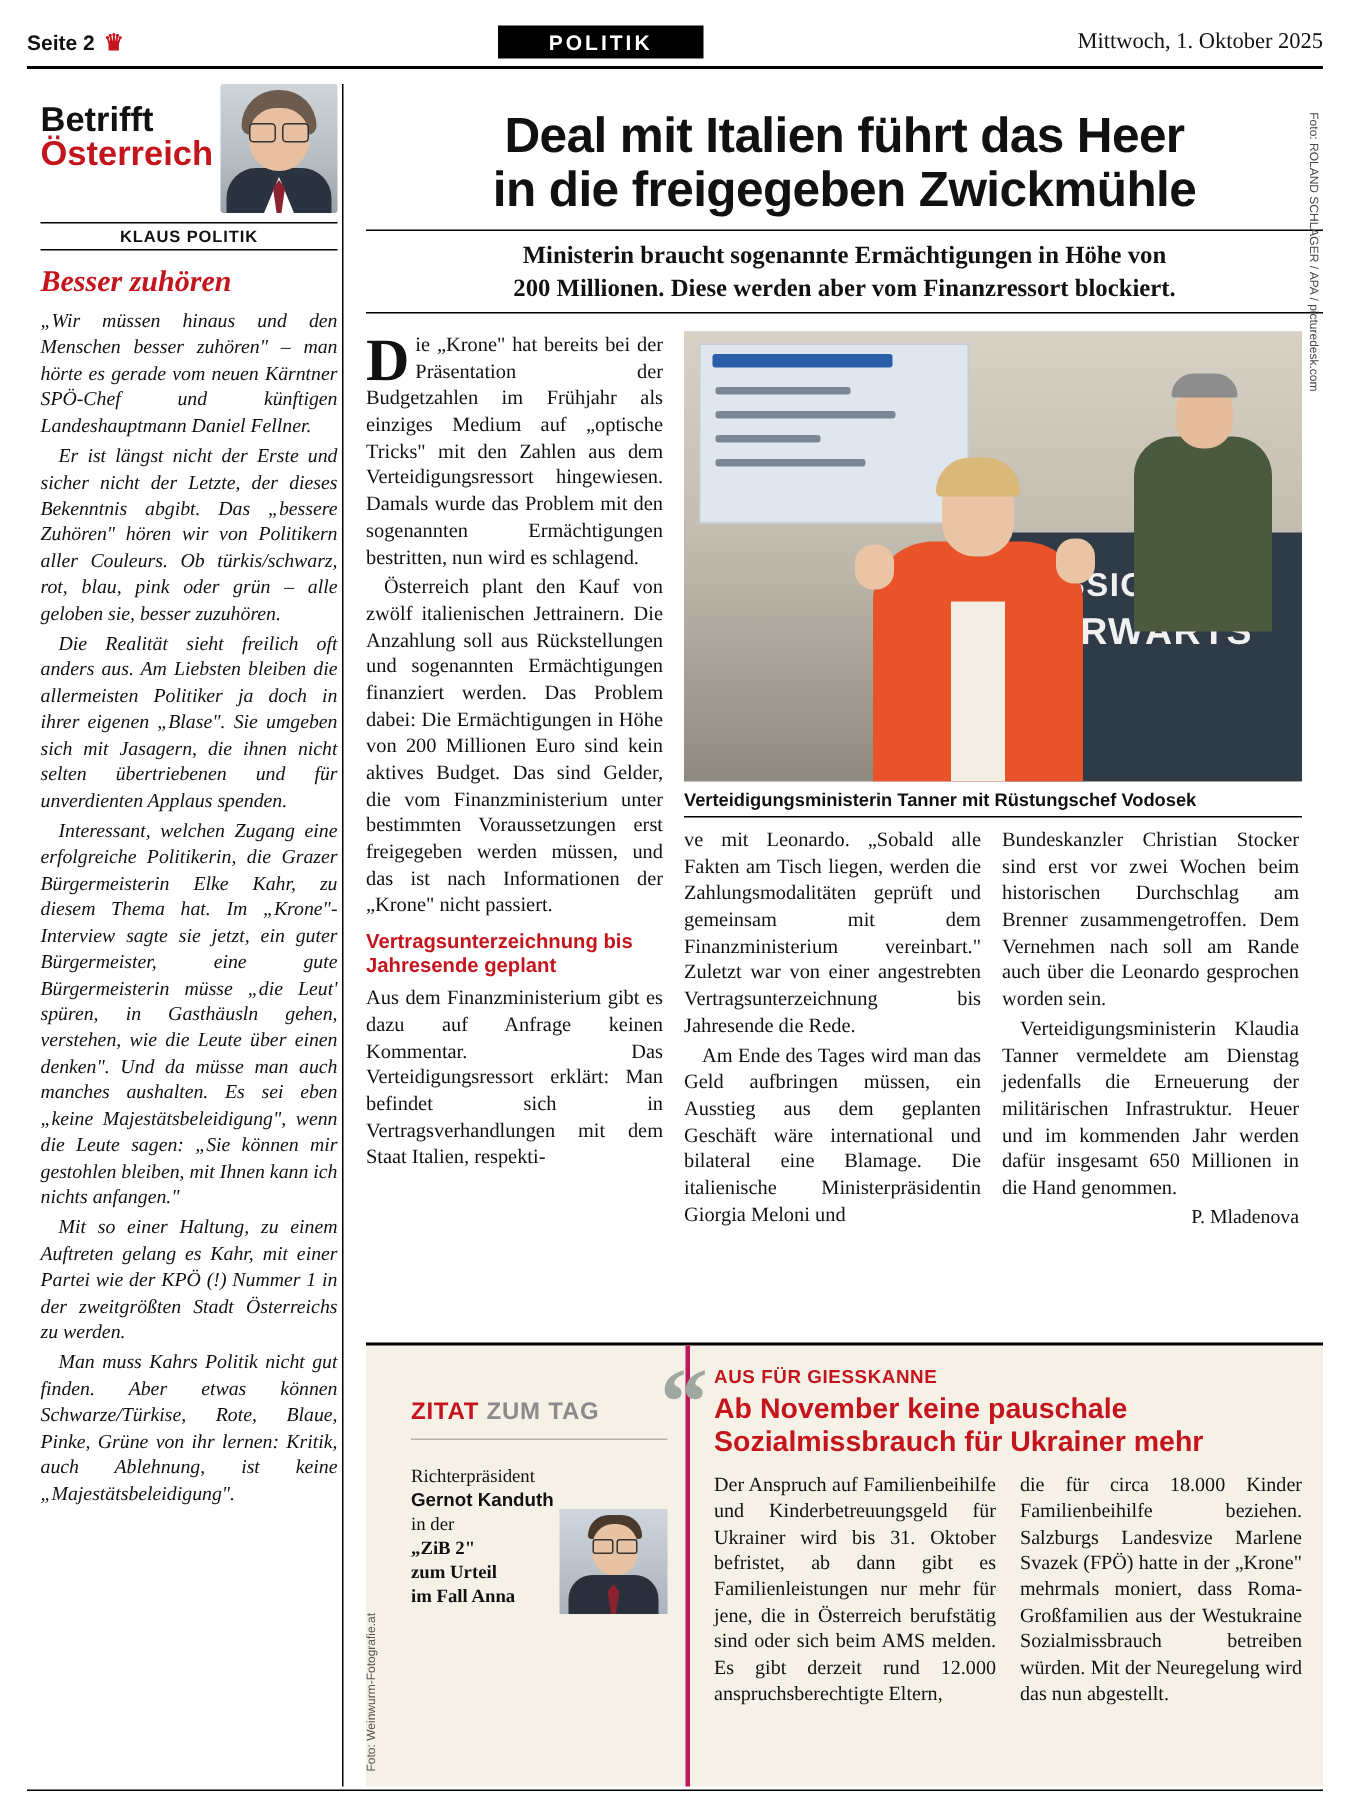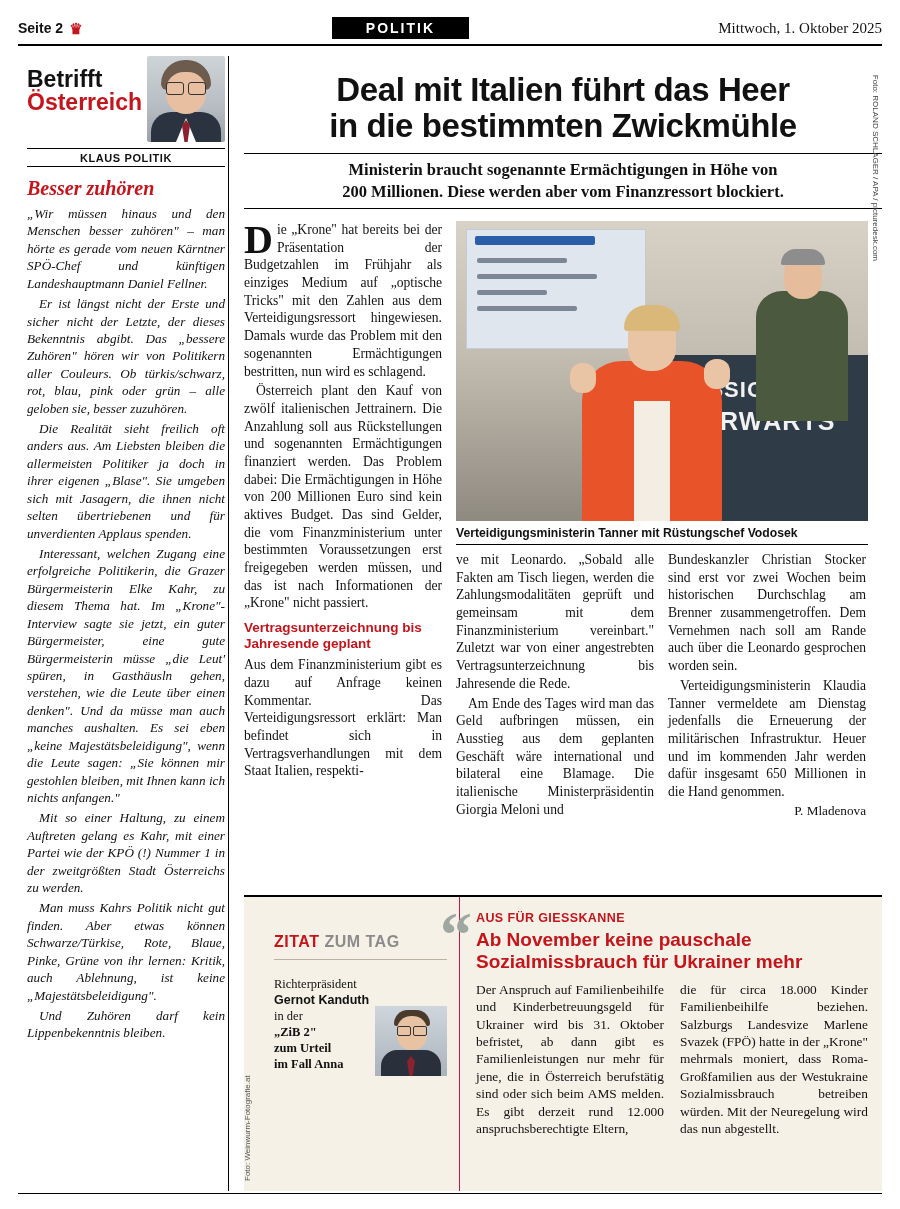--- a/index.html
+++ b/index.html
@@ -328,21 +328,21 @@
     left: 244px; top: 895px;
     width: 638px; height: 296px;
     background: #f6f1e7;
     border-top: 2px solid #000;
     display: flex;
   }
   .zitat-box {
     width: 218px;
     padding: 14px 12px 10px 30px;
     position: relative;
-    border-right: 1px solid #be185d;
+    border-right: 3px solid #be185d;
   }
   .zitat-credit {
     position: absolute;
     left: 8px; bottom: 10px;
     transform: rotate(-90deg);
     transform-origin: left bottom;
     font-family: "Liberation Sans", sans-serif;
     font-size: 8px;
     color: #555;
     white-space: nowrap;
@@ -474,31 +474,30 @@
 
     <div class="col-headline">Besser zuhören</div>
 
     <div class="col-body">
       <p class="first">„Wir müssen hinaus und den Menschen besser zuhören" – man hörte es gerade vom neuen Kärntner SPÖ-Chef und künftigen Landeshauptmann Daniel Fellner.</p>
       <p>Er ist längst nicht der Erste und sicher nicht der Letzte, der dieses Bekenntnis abgibt. Das „bessere Zuhören" hören wir von Politikern aller Couleurs. Ob türkis/schwarz, rot, blau, pink oder grün – alle geloben sie, besser zuzuhören.</p>
       <p>Die Realität sieht freilich oft anders aus. Am Liebsten bleiben die allermeisten Politiker ja doch in ihrer eigenen „Blase". Sie umgeben sich mit Jasagern, die ihnen nicht selten übertriebenen und für unverdienten Applaus spenden.</p>
       <p>Interessant, welchen Zugang eine erfolgreiche Politikerin, die Grazer Bürgermeisterin Elke Kahr, zu diesem Thema hat. Im „Krone"-Interview sagte sie jetzt, ein guter Bürgermeister, eine gute Bürgermeisterin müsse „die Leut' spüren, in Gasthäusln gehen, verstehen, wie die Leute über einen denken". Und da müsse man auch manches aushalten. Es sei eben „keine Majestätsbeleidigung", wenn die Leute sagen: „Sie können mir gestohlen bleiben, mit Ihnen kann ich nichts anfangen."</p>
       <p>Mit so einer Haltung, zu einem Auftreten gelang es Kahr, mit einer Partei wie der KPÖ (!) Nummer 1 in der zweitgrößten Stadt Österreichs zu werden.</p>
       <p>Man muss Kahrs Politik nicht gut finden. Aber etwas können Schwarze/Türkise, Rote, Blaue, Pinke, Grüne von ihr lernen: Kritik, auch Ablehnung, ist keine „Majestätsbeleidigung".</p>
-      <p>Und Zuhören darf kein Lippenbekenntnis bleiben.</p>
     </div>
   </div>
 
   <div class="vrule-1"></div>
 
   <div class="main">
 
     <h1 class="main-headline">
       <span>Deal mit Italien führt das Heer</span><br>
-      <span>in die bestimmten Zwickmühle</span>
+      <span>in die freigegeben Zwickmühle</span>
     </h1>
 
     <div class="subhead-wrap">
       <div class="main-subhead">
         <span>Ministerin braucht sogenannte Ermächtigungen in Höhe von</span><br>
         <span>200 Millionen. Diese werden aber vom Finanzressort blockiert.</span>
       </div>
     </div>
 
     <div class="article-top">

